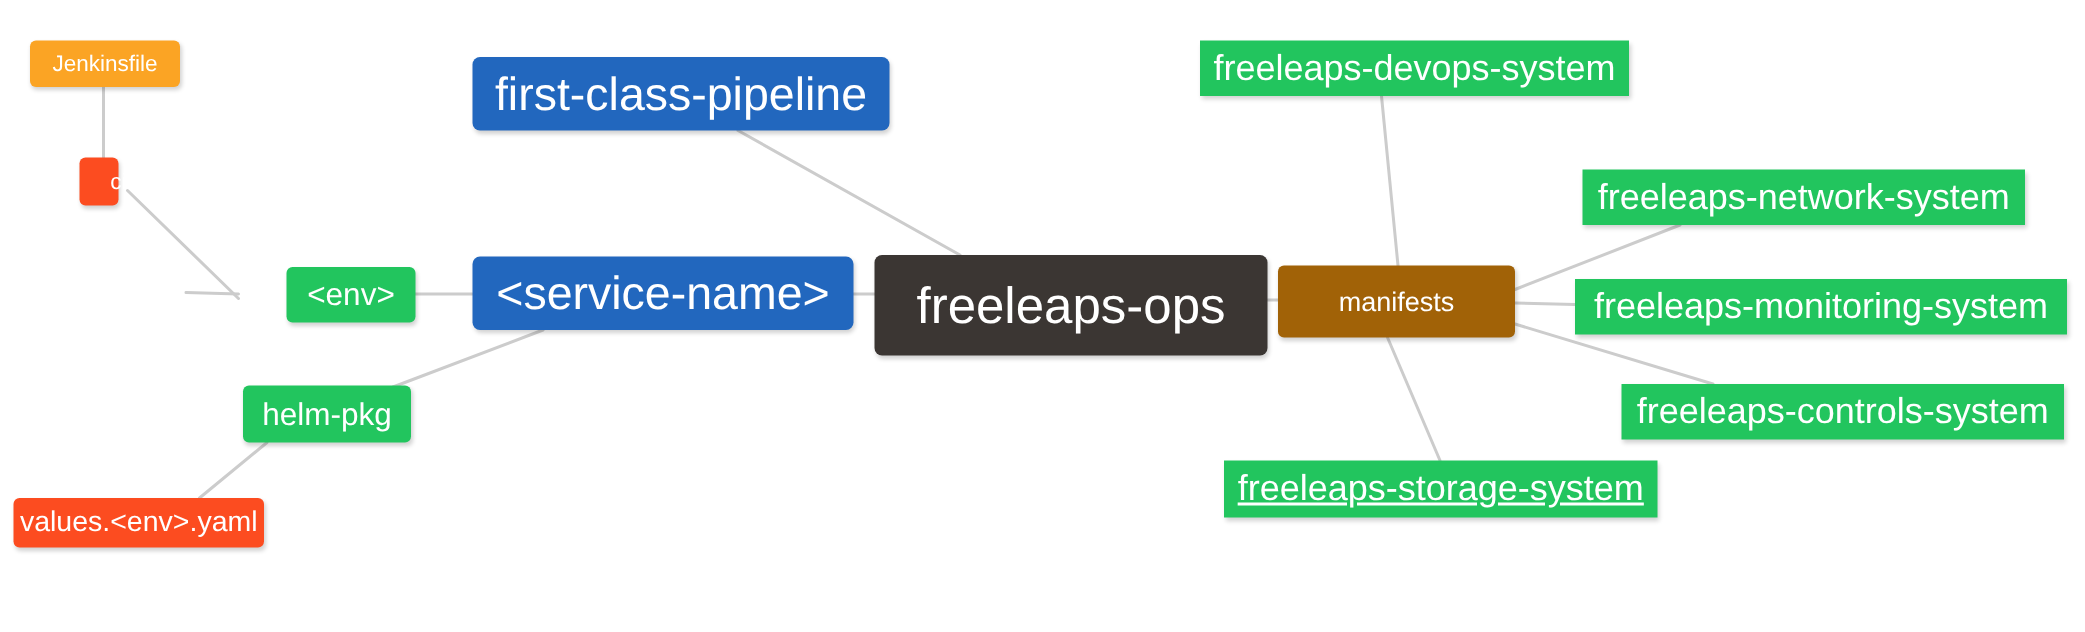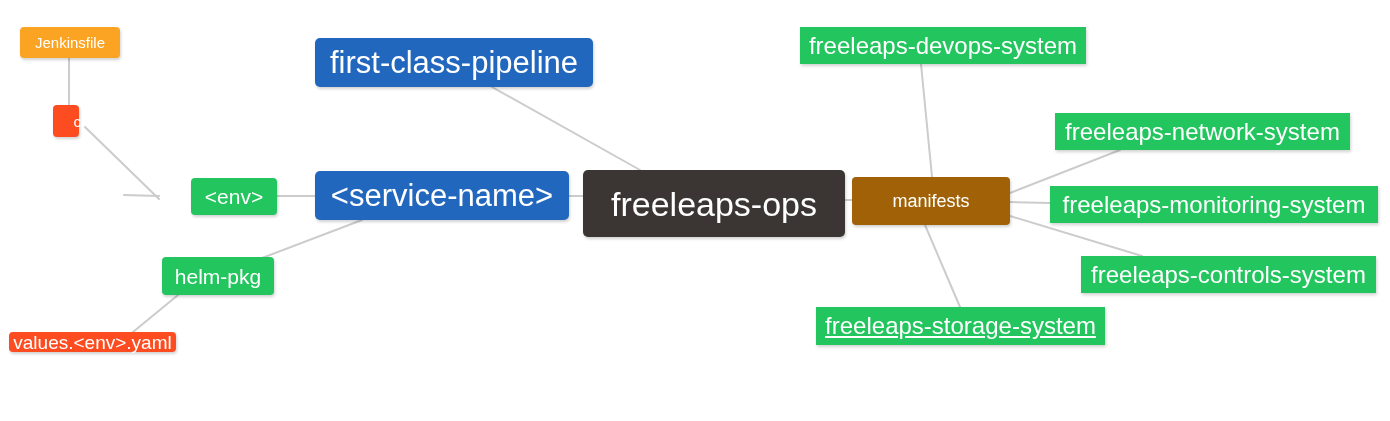--- a/index.html
+++ b/index.html
@@ -119,21 +119,21 @@
 
 
   <div class="node n-green-sm" style="left:159px; top:178px; width:86px; height:37px;margin-left:32px;">
     <span>&lt;env&gt;</span>
   </div>
 
   <div class="node n-green-sm" style="left:150px; top:257px; width:112px; height:38px;margin-left:12px;">
     <span>helm-pkg</span>
   </div>
 
-  <div class="node n-red-lg" style="left:9px; top:332px; width:167px; height:20px;">
+  <div class="node n-red-lg" style="left:9px; top:332px; width:167px; height:33px;">
     <span>values.&lt;env&gt;.yaml</span>
   </div>
 
   <div class="node n-blue-lg" style="left:315px; top:38px; width:278px; height:49px;">
     <span>first-class-pipeline</span>
   </div>
 
   <div class="node n-root" style="left:583px; top:170px; width:262px; height:67px;">
     <span>freeleaps-ops</span>
   </div>

